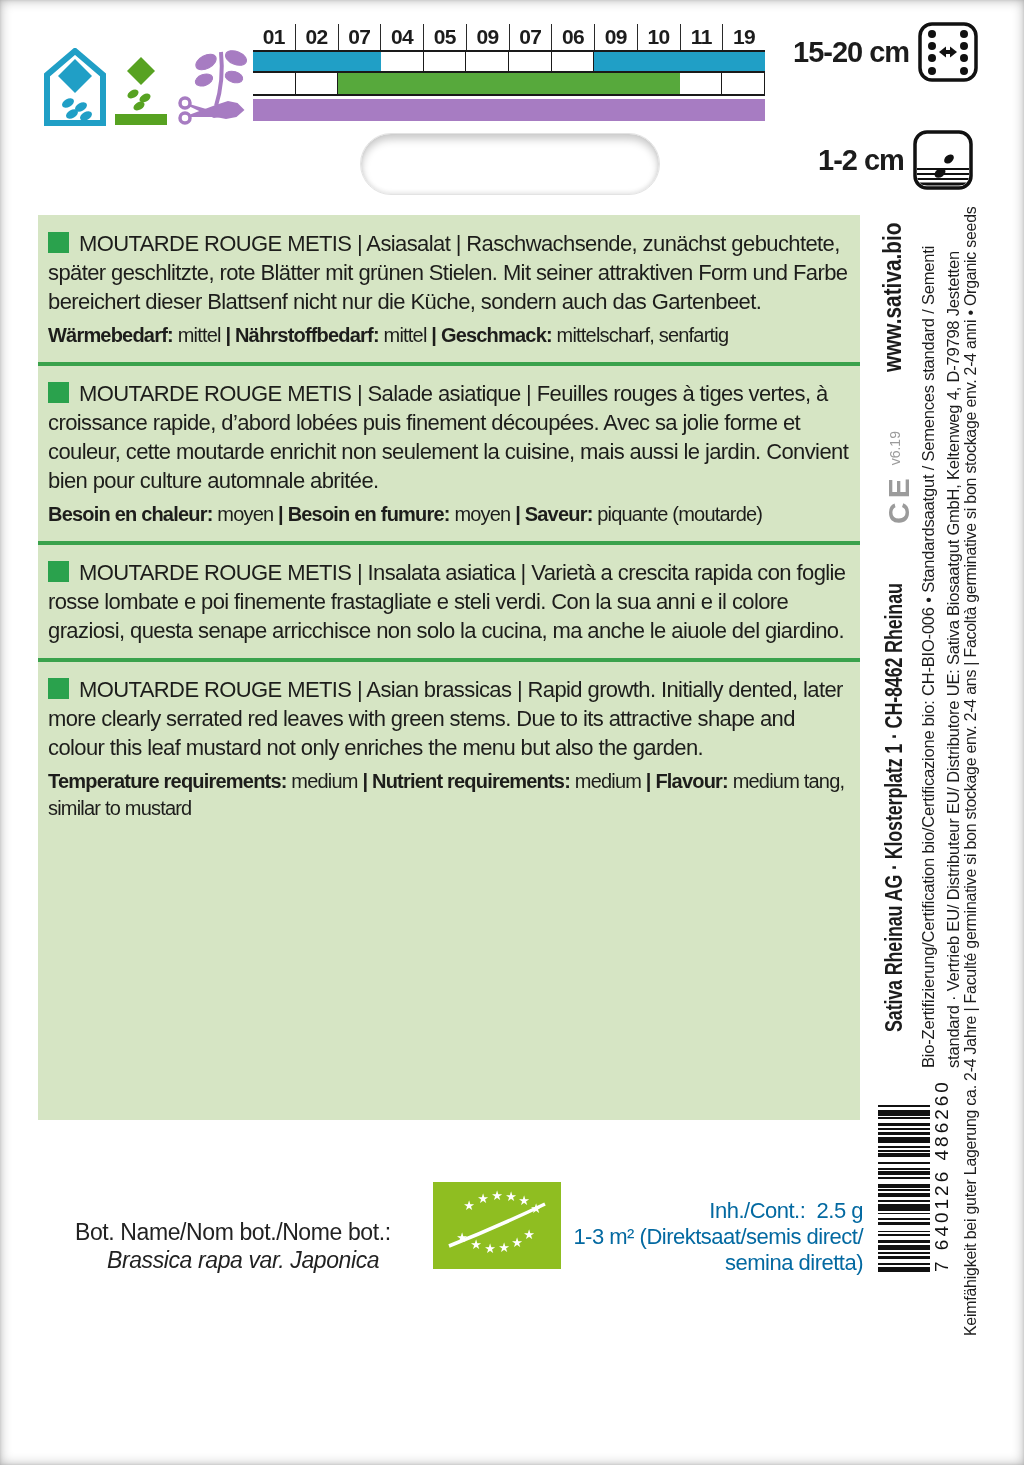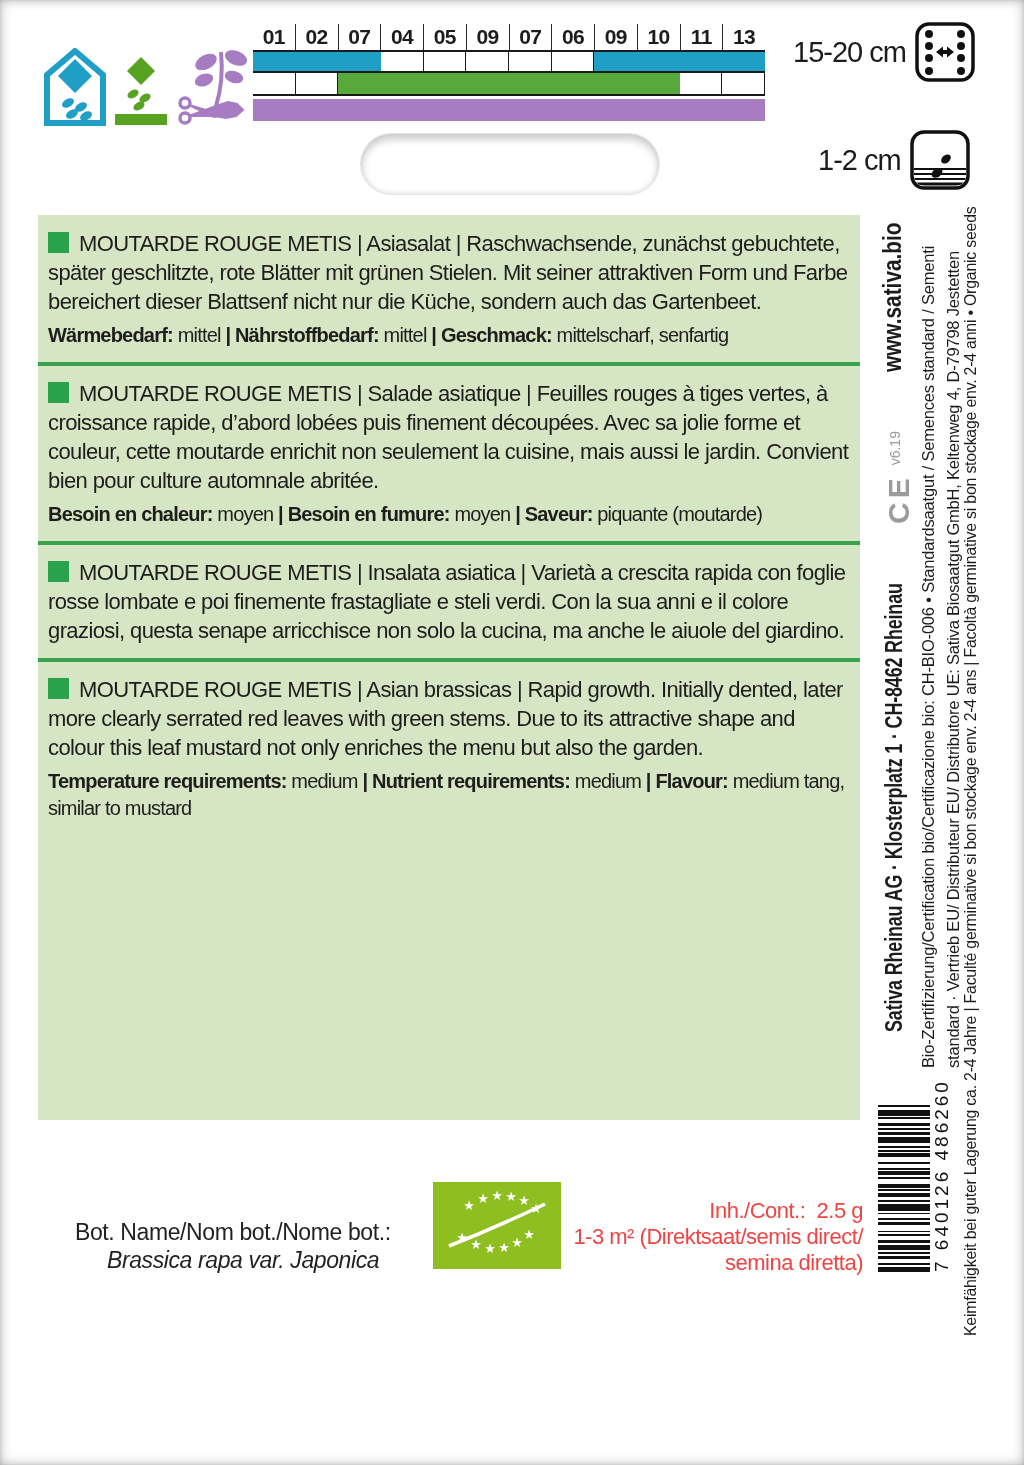--- a/index.html
+++ b/index.html
@@ -19,21 +19,21 @@
   .mcell:last-child{border-right:none;}
   .cal-row{position:relative;display:flex;height:23px;background:#fff;}
   .cal-row--1{border-top:2px solid #1a1a1a;border-bottom:2px solid #1a1a1a;}
   .cal-row--2{border-bottom:2px solid #1a1a1a;}
   .cal-row--3{height:22px;margin-top:3px;}
   .ccell{flex:1;border-right:1px solid #1a1a1a;}
   .ccell:last-child{border-right:none;}
   .seg{position:absolute;top:0;bottom:0;}
 
   
-  .metric{position:absolute;display:flex;align-items:center;gap:9px;}
+  .metric{position:absolute;display:flex;align-items:center;gap:9px;font-weight:bold;}
   .metric .mlabel{font-size:29px;letter-spacing:-1px;color:#1c1c1c;}
   .metric-spacing{left:793px;top:22px;}
   .metric-depth{left:818px;top:130px;}
 
   
   .hole{position:absolute;left:360px;top:133px;width:300px;height:62px;border-radius:32px;
     background:#fff;border:1px solid #e3e3e3;
     box-shadow:inset 0 5px 8px rgba(0,0,0,.22), inset 0 -2px 4px rgba(0,0,0,.07);}
 
   
@@ -46,21 +46,21 @@
   .section .info{margin:2px 0 4px;font-size:20px;line-height:27px;letter-spacing:-0.8px;color:#1d1d1b;}
   .section .info b{letter-spacing:-0.8px;}
   .rule{height:4px;background:#3aa24c;margin:13px -10px;}
 
   
   .bot-block{position:absolute;left:75px;top:1218px;font-size:23px;line-height:28px;
     letter-spacing:-0.4px;color:#222;}
   .bot-block .bname{font-style:italic;margin-left:32px;}
   .eu-logo{position:absolute;left:433px;top:1182px;}
   .contents{position:absolute;left:563px;top:1198px;width:300px;text-align:right;
-    font-size:22px;line-height:26px;letter-spacing:-0.5px;color:#ef4444;}
+    font-size:22px;line-height:26px;letter-spacing:-0.5px;color:#0369a1;}
 
   
   .rot{position:absolute;transform-origin:0 0;white-space:nowrap;color:#1c1c1c;}
   .addr{left:881px;top:1032px;font-size:23px;font-weight:bold;letter-spacing:-0.2px;
     transform:rotate(-90deg) scaleX(0.78);}
   .www{left:877px;top:372px;font-size:26px;font-weight:bold;
     transform:rotate(-90deg) scaleX(0.80);}
   .ceblock{left:882px;top:524px;transform:rotate(-90deg);color:#9b9b9b;}
   .ceblock .ce{font-size:30px;font-weight:bold;letter-spacing:4px;}
   .ceblock .ver{font-size:14px;margin-left:9px;position:relative;top:-9px;letter-spacing:0;}
@@ -114,21 +114,21 @@
         <div class="mcell">02</div>
         <div class="mcell">07</div>
         <div class="mcell">04</div>
         <div class="mcell">05</div>
         <div class="mcell">09</div>
         <div class="mcell">07</div>
         <div class="mcell">06</div>
         <div class="mcell">09</div>
         <div class="mcell">10</div>
         <div class="mcell">11</div>
-        <div class="mcell">13</div>
+        <div class="mcell">19</div>
       </div>
     <div class="cal-row cal-row--1">
         <div class="ccell"></div>
         <div class="ccell"></div>
         <div class="ccell"></div>
         <div class="ccell"></div>
         <div class="ccell"></div>
         <div class="ccell"></div>
         <div class="ccell"></div>
         <div class="ccell"></div>

